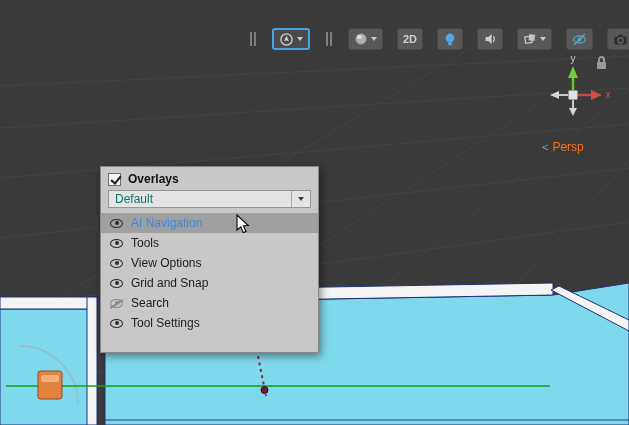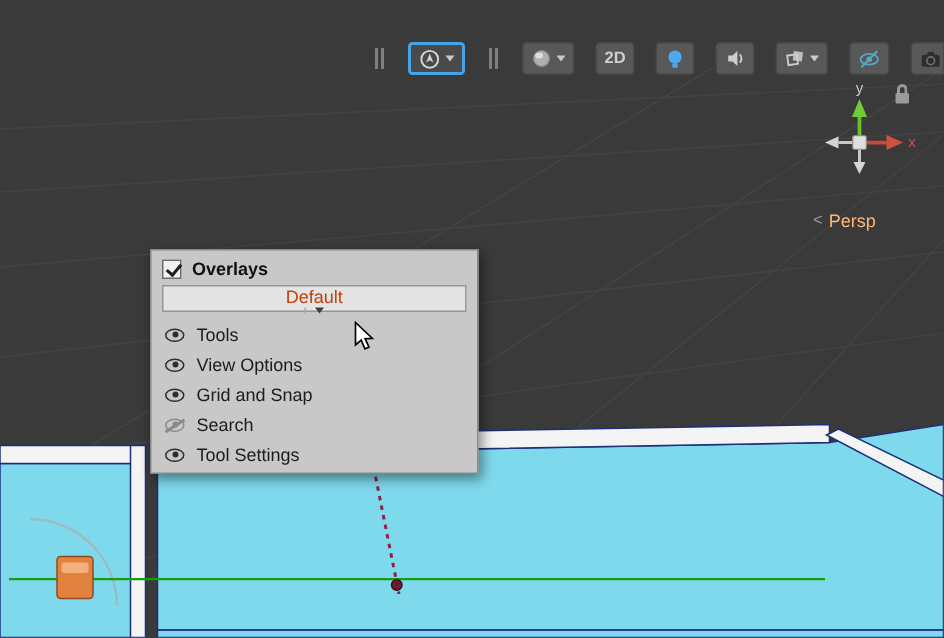--- a/index.html
+++ b/index.html
@@ -36,39 +36,39 @@
     border-top:4.5px solid #C9C9C9;
   }
 
   
   .gizmo-svg { position:absolute; left:534px; top:50px; z-index:5; }
   .lock { position:absolute; left:597px; top:56px; z-index:5; }
   .lock-shackle { width:7px; height:6px; border:2px solid #9A9A9A; border-bottom:none; border-radius:4px 4px 0 0; margin:0 auto; }
   .lock-body { width:9px; height:7px; background:#9A9A9A; border-radius:1px; }
   .persp { position:absolute; left:542px; top:140px; z-index:5; display:flex; align-items:center; gap:4px; }
   .persp-toggle { color:#9A9A9A; font-size:11px; }
-  .persp-label { color:#fdba74; font-size:12px; }
+  .persp-label { color:#f97316; font-size:12px; }
 
   
   .overlays-popup {
     position:absolute; left:100px; top:166px; width:219px; z-index:10;
     background:#C8C8C8; border:1px solid #888;
     box-shadow:2px 3px 8px rgba(0,0,0,0.45);
-    padding-bottom:2px;
+    padding-bottom:19px;
   }
   .op-header { display:flex; align-items:center; gap:7px; padding:5px 7px 4px 7px; }
   .checkbox { width:13px; height:13px; background:#F2F2F2; border:1px solid #6E6E6E; position:relative; flex:none; }
   .checkbox::after {
     content:""; position:absolute; left:3.5px; top:0.5px; width:4px; height:8px;
     border:solid #1E1E1E; border-width:0 2px 2px 0; transform:rotate(40deg);
   }
   .op-title { font-size:12px; font-weight:bold; color:#101010; }
   .op-dropdown {
     margin:0 7px 5px 7px; height:18px; background:#E4E4E4; border:1px solid #949494;
-    display:flex; align-items:center; font-size:12px; color:#c2410c; padding:0 6px;flex-direction:column;
+    display:flex; align-items:center; font-size:12px; color:#0f766e; padding:0 6px;
   }
   .op-dropdown .dd-value { flex:1; }
   .dd-caret-box { border-left:1px solid #A8A8A8; height:100%; display:flex; align-items:center; padding-left:6px; }
   .dd-caret-box .caret { border-top-color:#3c3c3c; }
   .op-item { height:20px; display:flex; align-items:center; gap:8px; padding:0 9px; font-size:12px; color:#1C1C1C; }
   .op-item.selected { background:#A0A0A0; }
   .op-item.selected .op-item-label { color:#3F87E0; }
 
   
   .eye { width:13px; height:9px; border:1px solid #2E2E2E; border-radius:50%; position:relative; flex:none; }
@@ -236,20 +236,24 @@
       <span class="op-title">Overlays</span>
     </div>
 
     <div class="op-dropdown">
       <span class="dd-value">Default</span>
       <span class="dd-caret-box">
         <span class="caret"></span>
       </span>
     </div>
 
+    <div class="op-item selected">
+      <span class="eye"></span>
+      <span class="op-item-label">AI Navigation</span>
+    </div>
     <div class="op-item">
       <span class="eye"></span>
       <span class="op-item-label">Tools</span>
     </div>
     <div class="op-item">
       <span class="eye"></span>
       <span class="op-item-label">View Options</span>
     </div>
     <div class="op-item">
       <span class="eye"></span>

